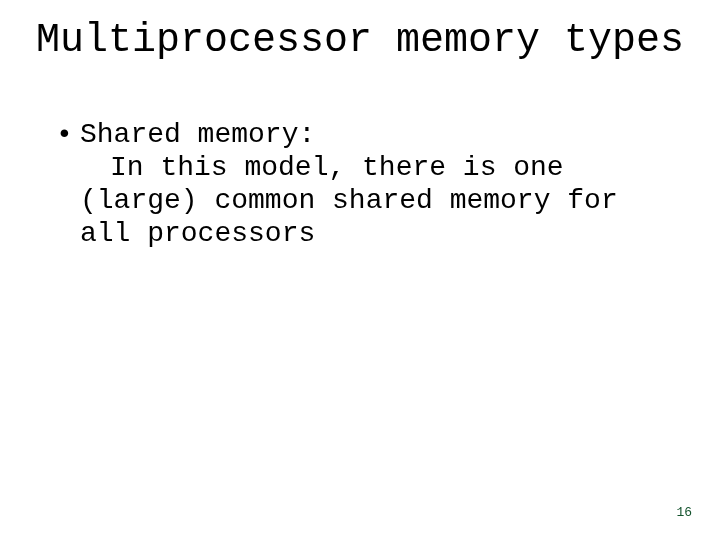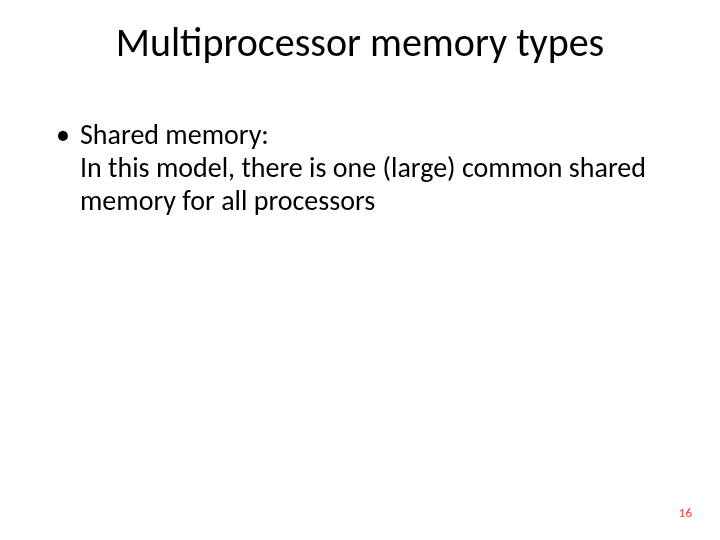--- a/index.html
+++ b/index.html
@@ -10,20 +10,21 @@
     background: #ffffff;
     font-family: Calibri, "Segoe UI", Arial, sans-serif;
     color: #000;
     overflow: hidden;
   }
   .slide {
     position: relative;
     width: 720px;
     height: 540px;
     box-sizing: border-box;
+    font-family: Liberation Mono, monospace;
   }
   .title {
     position: absolute;
     top: 18px;
     left: 0;
     width: 720px;
     text-align: center;
     font-size: 40px;
     font-weight: 400;
     letter-spacing: 0px;
@@ -52,27 +53,28 @@
     left: 2px;
     top: 0;
     font-size: 28px;
     line-height: 1.18;
   }
   .term {
     display: inline;
   }
   .desc {
     display: inline;
+    margin-left: 30px;
   }
   .page-num {
     position: absolute;
     bottom: 20px;
     right: 28px;
     font-size: 13px;
-    color: #ef4444;
+    color: #14532d;
   }
 </style>
 </head>
 <body>
 
 <div class="slide">
 
   <div class="title">Multiprocessor memory types</div>
 
   <div class="body">

